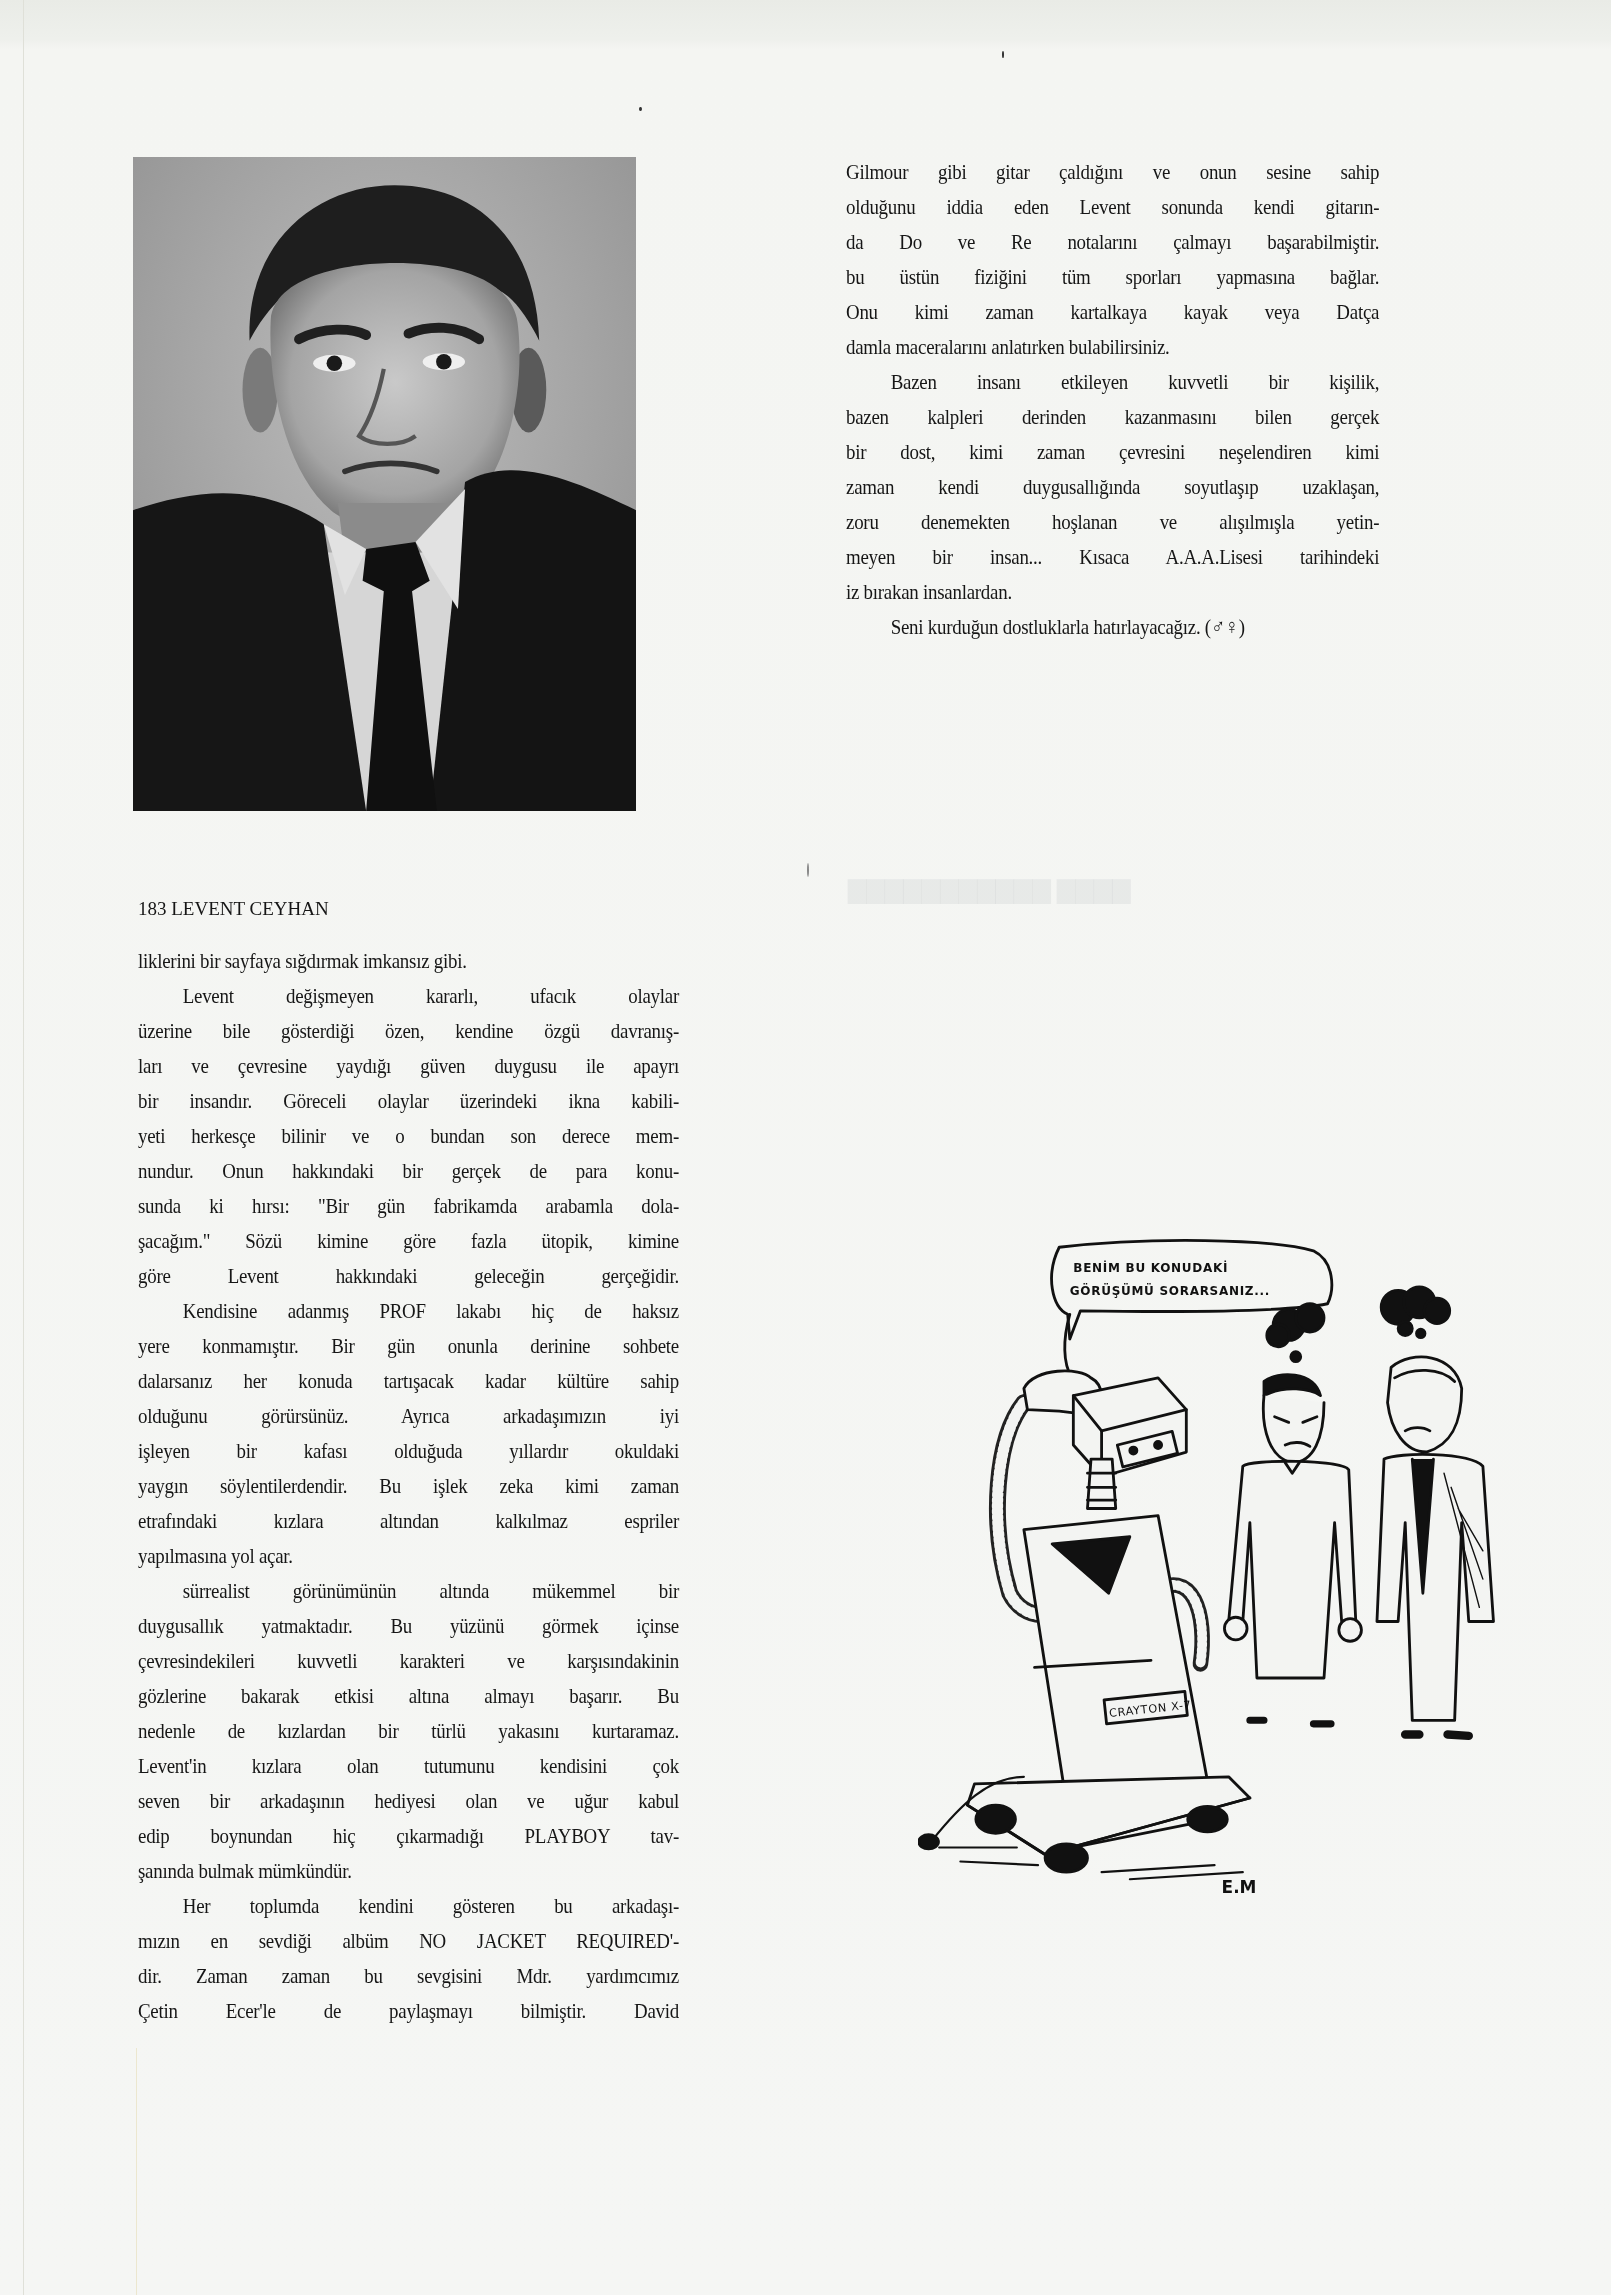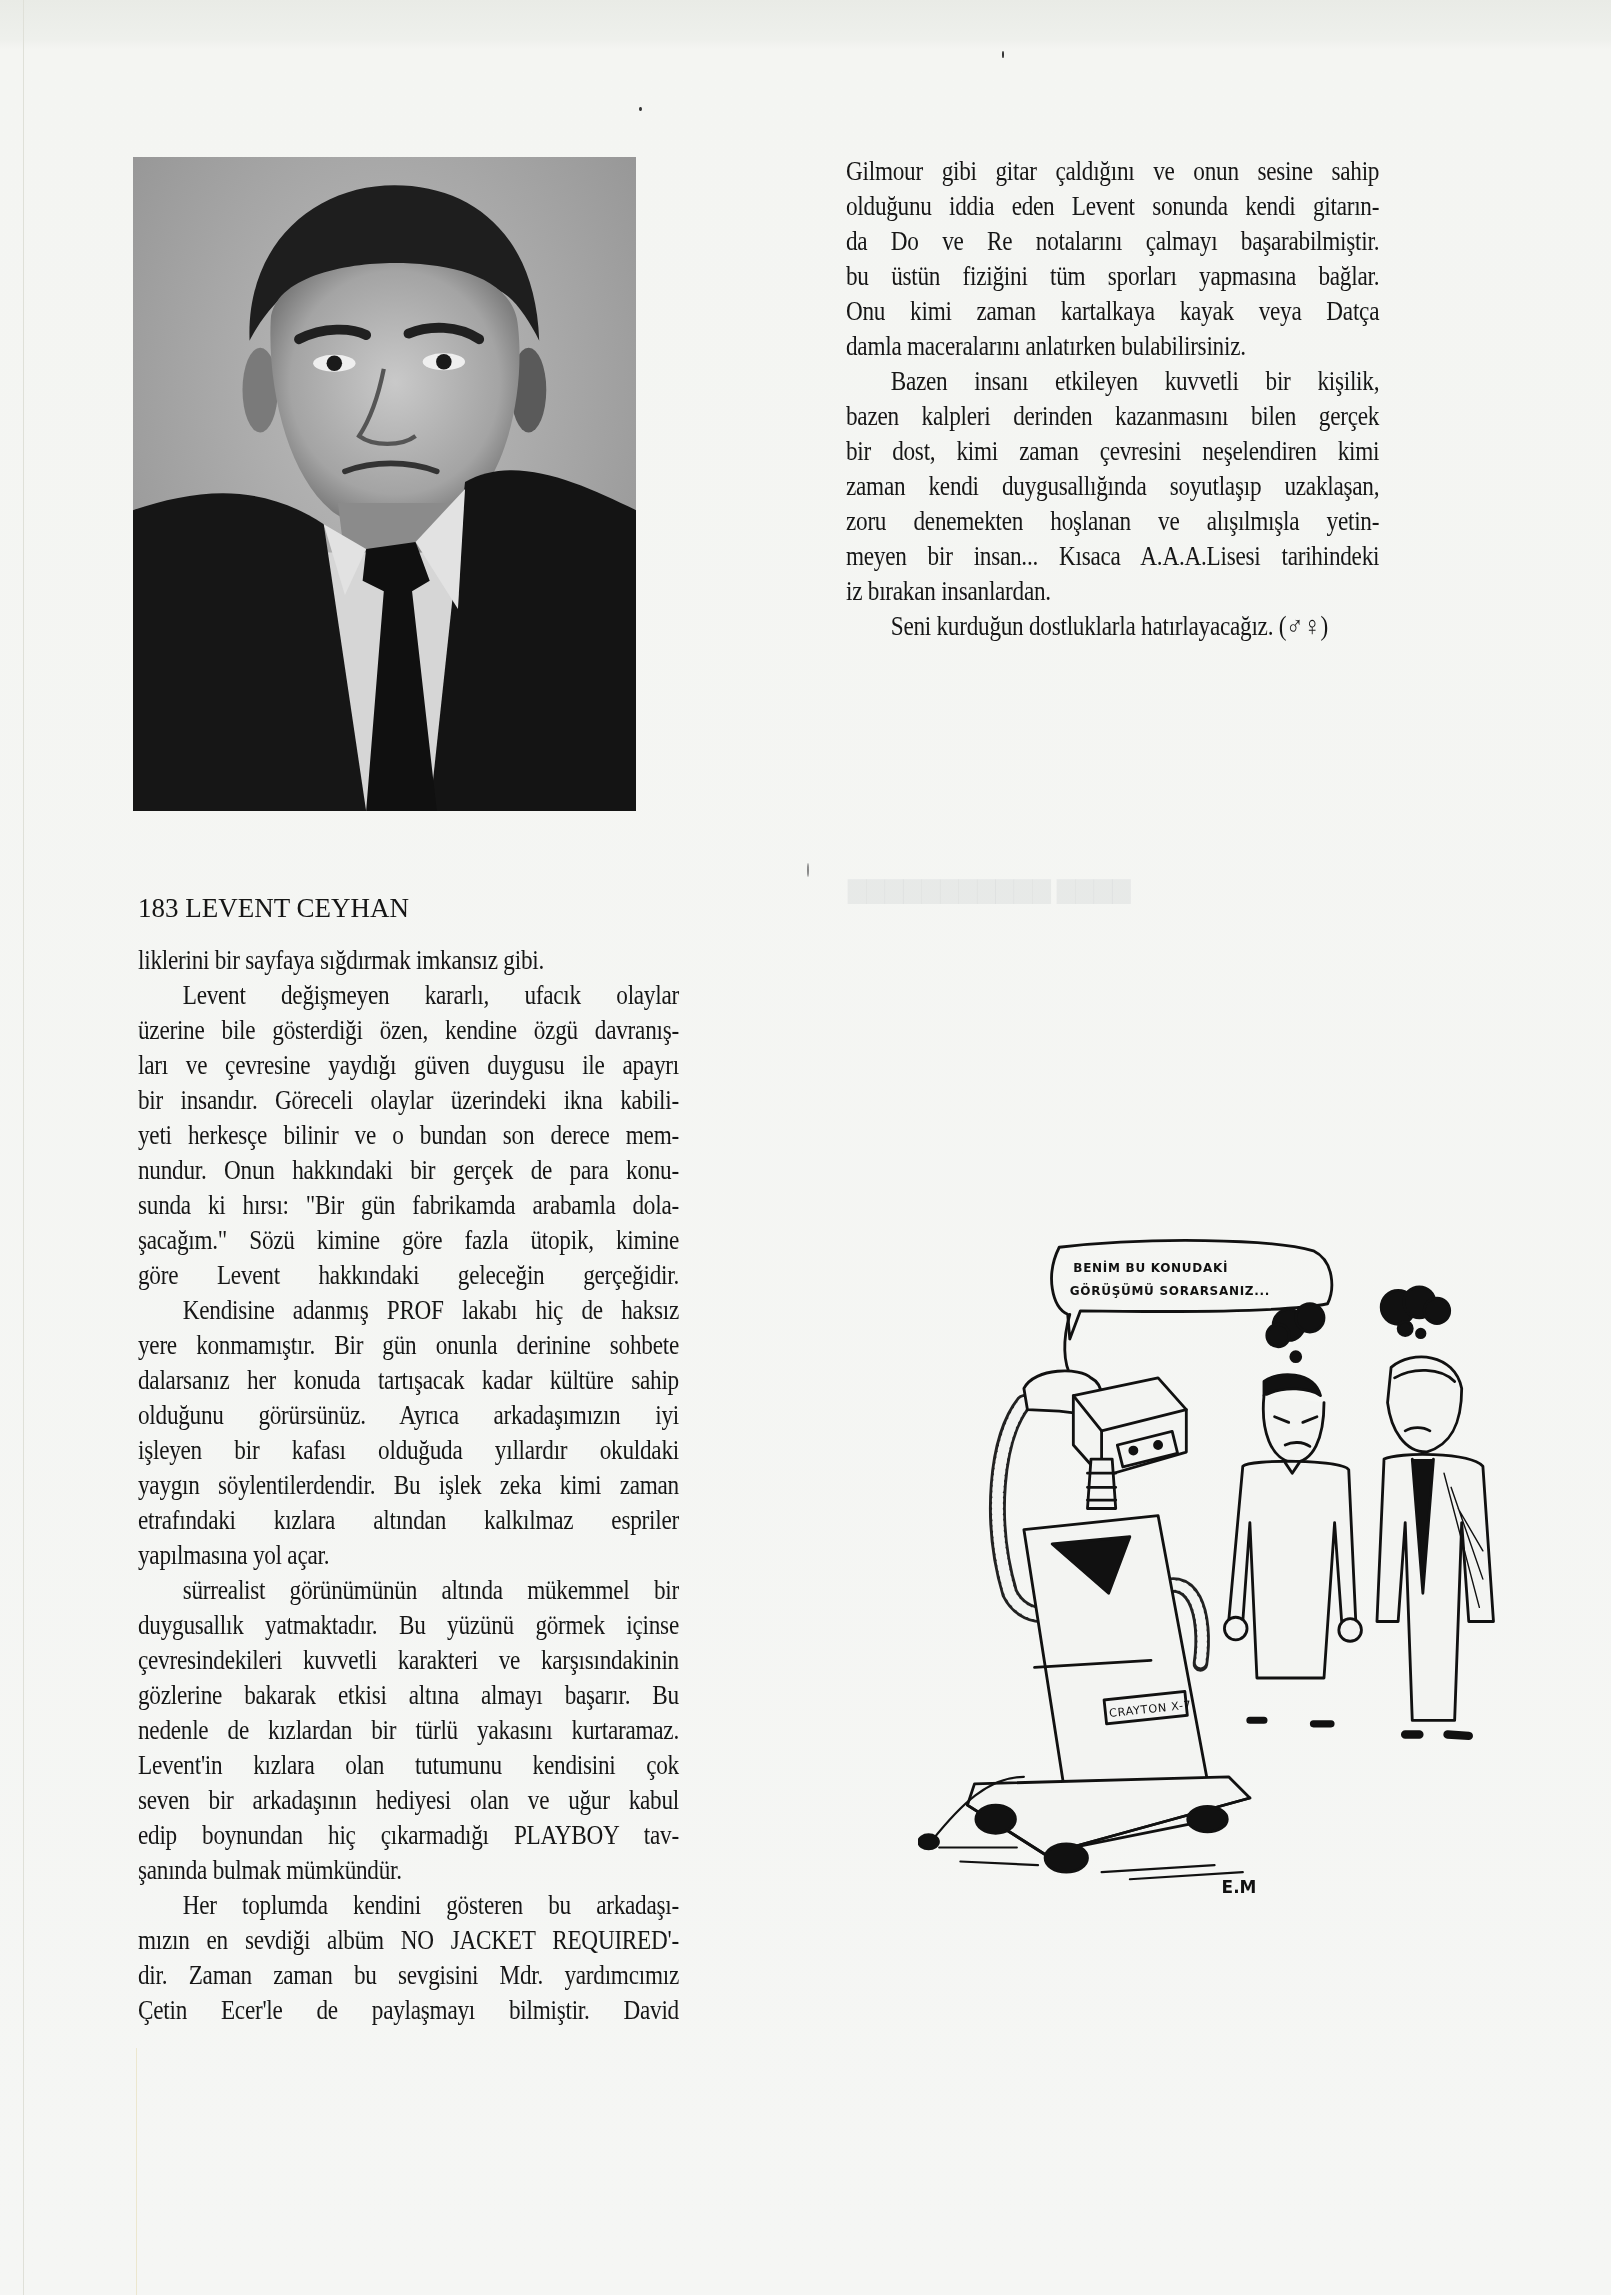--- a/index.html
+++ b/index.html
@@ -22,30 +22,30 @@
     position: absolute; left: 133px; top: 157px; width: 503px; height: 654px;
     background: #9b9b9b; overflow: hidden;
   }
   .photo svg { display: block; width: 100%; height: 100%; }
 
   .col { position: absolute; }
   .col-left { left: 138px; top: 891px; width: 629px; }
   .col-right { left: 846px; top: 154px; width: 620px; }
 
   .line {
-    height: 35px; line-height: 35px; font-size: 27px; white-space: nowrap;
+    height: 35px; line-height: 35px; font-size: 22px; white-space: nowrap;
     display: flex; justify-content: space-between; overflow: visible;
     letter-spacing: -0.3px;
   }
   .line span.t { display: block; width: 100%; text-align: justify; text-align-last: justify; transform-origin: left center; }
   .line.last span.t { text-align-last: left; }
   .line.indent span.t { padding-left: 52px; box-sizing: border-box; }
 
   .heading {
-    font-size: 27px; height: 35px; line-height: 35px; margin-bottom: 17px; letter-spacing: 0px;
+    font-size: 19px; height: 35px; line-height: 35px; margin-bottom: 17px; letter-spacing: 0px;
   }
 
   .cartoon { position: absolute; left: 918px; top: 1226px; width: 579px; height: 678px; }
   .cartoon svg { width: 100%; height: 100%; display: block; }
   .bubble-text {
     font-family: "DejaVu Sans", sans-serif; font-size: 17px; font-weight: bold; letter-spacing: 1px;
   }
   .label-text { font-family: "DejaVu Sans", sans-serif; font-size: 16px; letter-spacing: 1px; }
   .sig-text { font-family: "DejaVu Sans", sans-serif; font-size: 24px; font-weight: bold; }
 

